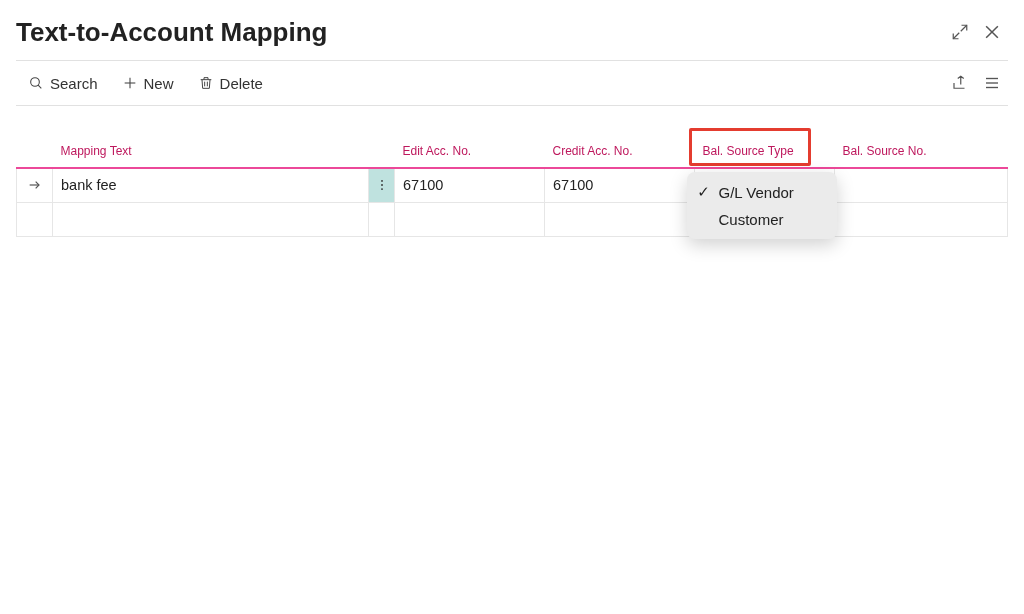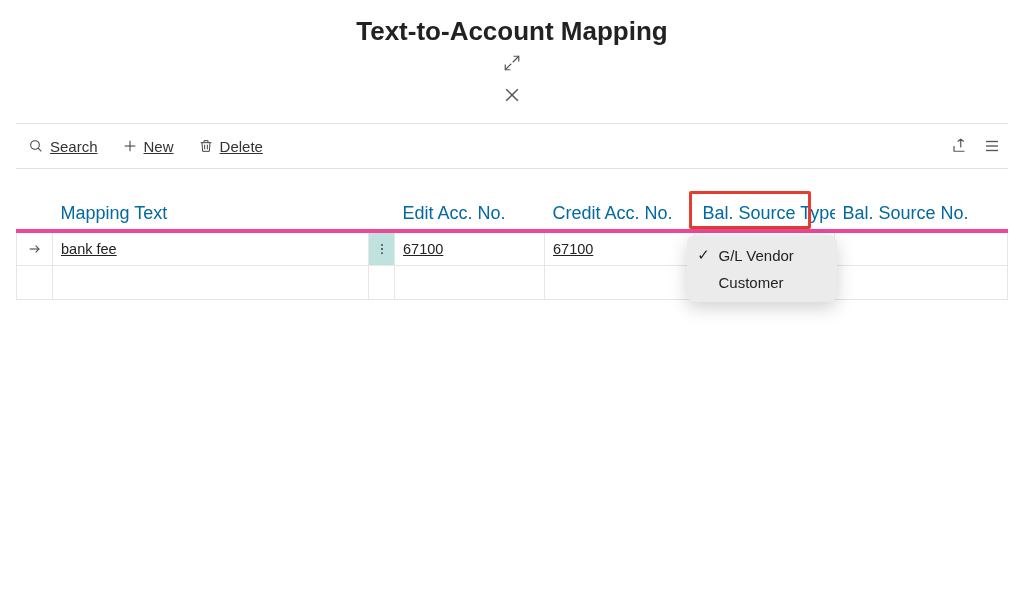--- a/index.html
+++ b/index.html
@@ -9,21 +9,20 @@
     font-family: "Segoe UI", -apple-system, Helvetica, Arial, sans-serif;
     background: #fff;
     color: #222;
     overflow: hidden;
   }
   .page { padding: 16px 16px 0 16px; }
   .titlebar {
     display: flex;
     align-items: center;
     padding: 0 0 12px 0;
-    flex-direction: column;
   }
   .page-title {
     font-size: 26px;
     font-weight: 700;
     flex: 1;
   }
   .title-action {
     width: 32px; height: 32px;
     display: flex; align-items: center; justify-content: center;
     cursor: pointer;
@@ -42,21 +41,20 @@
   }
   .tool-btn {
     display: flex;
     align-items: flex-start;
     gap: 6px;
     padding: 6px 12px;
     font-size: 15px;
     color: #333;
     cursor: pointer;
     border-radius: 0;
-    text-decoration: underline;
   }
   .tool-btn.active {
     background: #eaeaea;
   }
   .tool-btn svg { flex: 0 0 auto; }
   .spacer { flex: 1; }
   .grid-area {
     margin-top: 28px;
   }
   .grid {
@@ -72,22 +70,22 @@
     padding: 0;
     height: 34px;
     vertical-align: middle;
     overflow: hidden;
     white-space: nowrap;
   }
   .grid th {
     border-top: none;
     border-left: none;
     border-right: none;
-    color: #0369a1;
-    font-size: 18px;
+    color: #be185d;
+    font-size: 12px;
     padding-left: 8px;
     margin-left: 9px;
   }
   .grid th.first, .grid th.kebab-col { border-bottom: none; }
   .col-selector { width: 36px; }
   .col-mapping  { width: 316px; }
   .col-kebab    { width: 26px; }
   .col-debit    { width: 150px; }
   .col-credit   { width: 150px; }
   .col-balsrc   { width: 140px; }
@@ -122,21 +120,21 @@
     display: flex;
     align-items: center;
     gap: 8px;
     padding: 5px 18px 5px 10px;
     cursor: pointer;
   }
   .dropdown-item .check {
     width: 14px;
     display:inline-flex; justify-content:center;
   }
-  .grid tbody tr:first-child td { border-top: 4px solid #ec4899; text-decoration: underline; }
+  .grid tbody tr:first-child td { border-top: 2px solid #ec4899; }
 </style>
 </head>
 <body>
 
 <div class="page">
   <div class="titlebar">
     <div class="page-title">Text-to-Account Mapping</div>
     <div class="title-action">
       <svg width="18" height="18" viewBox="0 0 24 24" fill="none" stroke="#555" stroke-width="1.6">
         <path d="M14 3h7v7"></path>

